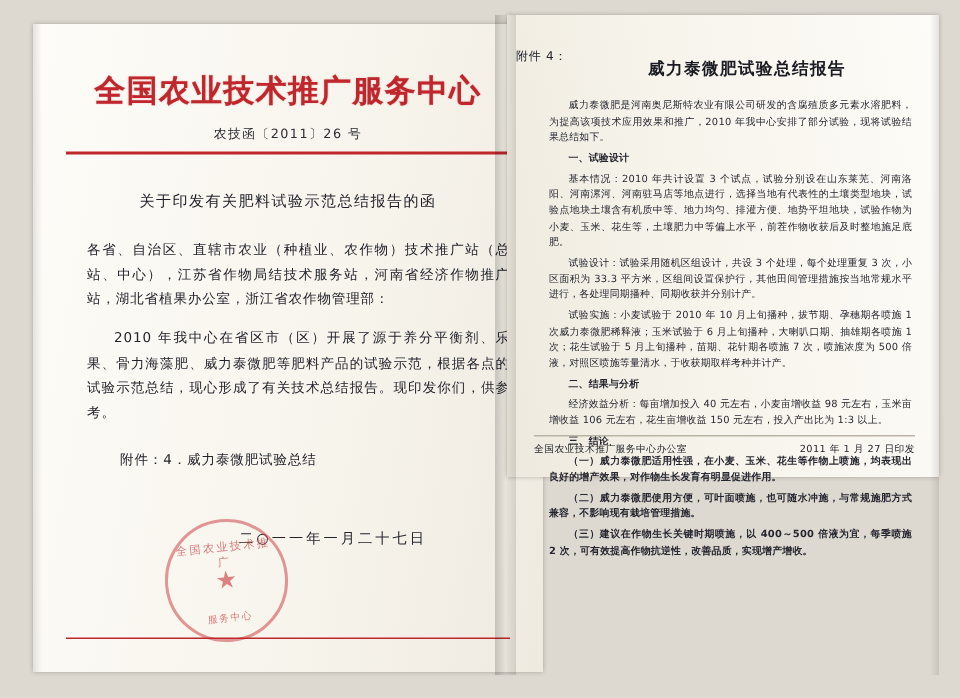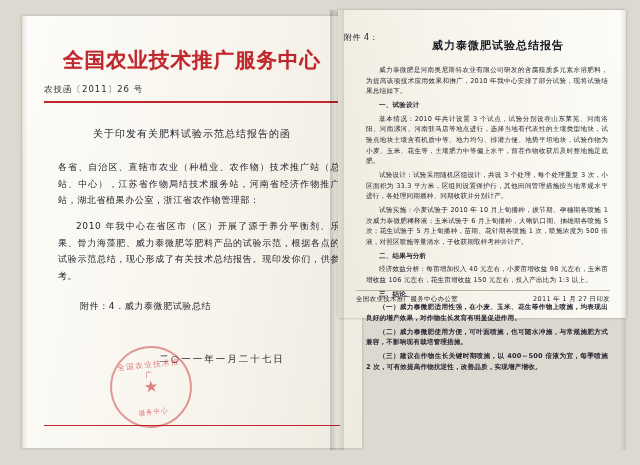--- a/index.html
+++ b/index.html
@@ -60,20 +60,21 @@
     color: #c0272d;
     font-family: "DejaVu Sans", sans-serif;
     font-weight: bold;
     font-size: 20.5px;
     letter-spacing: 1px;
     text-align: center;
     margin-top: 12px;
     text-shadow: 0 0 1px rgba(192,39,45,0.4);
   }
   .doc-number {
+    text-align: center;
     font-size: 8.5px;
     color: #2b2b33;
     margin-top: 10px;
     letter-spacing: 1px;
   }
   .red-rule {
     margin-top: 5px;
     height: 2px;
     background: #c0272d;
   }
@@ -264,21 +265,21 @@
 
   <div class="sheet sheet-right">
     <div class="right-inner">
       <div class="report-title">威力泰微肥试验总结报告</div>
       <div class="r-body">
         <p>威力泰微肥是河南奥尼斯特农业有限公司研发的含腐殖质多元素水溶肥料，为提高该项技术应用效果和推广，2010 年我中心安排了部分试验，现将试验结果总结如下。</p>
 
         <p class="sec">一、试验设计</p>
         <p>基本情况：2010 年共计设置 3 个试点，试验分别设在山东莱芜、河南洛阳、河南漯河、河南驻马店等地点进行，选择当地有代表性的土壤类型地块，试验点地块土壤含有机质中等、地力均匀、排灌方便、地势平坦地块，试验作物为小麦、玉米、花生等，土壤肥力中等偏上水平，前茬作物收获后及时整地施足底肥。</p>
         <p>试验设计：试验采用随机区组设计，共设 3 个处理，每个处理重复 3 次，小区面积为 33.3 平方米，区组间设置保护行，其他田间管理措施按当地常规水平进行，各处理同期播种、同期收获并分别计产。</p>
-        <p>试验实施：小麦试验于 2010 年 10 月上旬播种，拔节期、孕穗期各喷施 1 次威力泰微肥稀释液；玉米试验于 6 月上旬播种，大喇叭口期、抽雄期各喷施 5 次；花生试验于 5 月上旬播种，苗期、花针期各喷施 1 次，喷施浓度为 500 倍液，对照区喷施等量清水，于收获期取样考种并计产。</p>
+        <p>试验实施：小麦试验于 2010 年 10 月上旬播种，拔节期、孕穗期各喷施 1 次威力泰微肥稀释液；玉米试验于 6 月上旬播种，大喇叭口期、抽雄期各喷施 1 次；花生试验于 5 月上旬播种，苗期、花针期各喷施 7 次，喷施浓度为 500 倍液，对照区喷施等量清水，于收获期取样考种并计产。</p>
 
         <p class="sec">二、结果与分析</p>
         <p>经济效益分析：每亩增加投入 40 元左右，小麦亩增收益 98 元左右，玉米亩增收益 106 元左右，花生亩增收益 150 元左右，投入产出比为 1:3 以上。</p>
 
         <p class="sec">三、结论</p>
         <p class="subsec">（一）威力泰微肥适用性强，在小麦、玉米、花生等作物上喷施，均表现出良好的增产效果，对作物生长发育有明显促进作用。</p>
         <p class="subsec">（二）威力泰微肥使用方便，可叶面喷施，也可随水冲施，与常规施肥方式兼容，不影响现有栽培管理措施。</p>
         <p class="subsec">（三）建议在作物生长关键时期喷施，以 400～500 倍液为宜，每季喷施 2 次，可有效提高作物抗逆性，改善品质，实现增产增收。</p>
       </div>
     </div>

